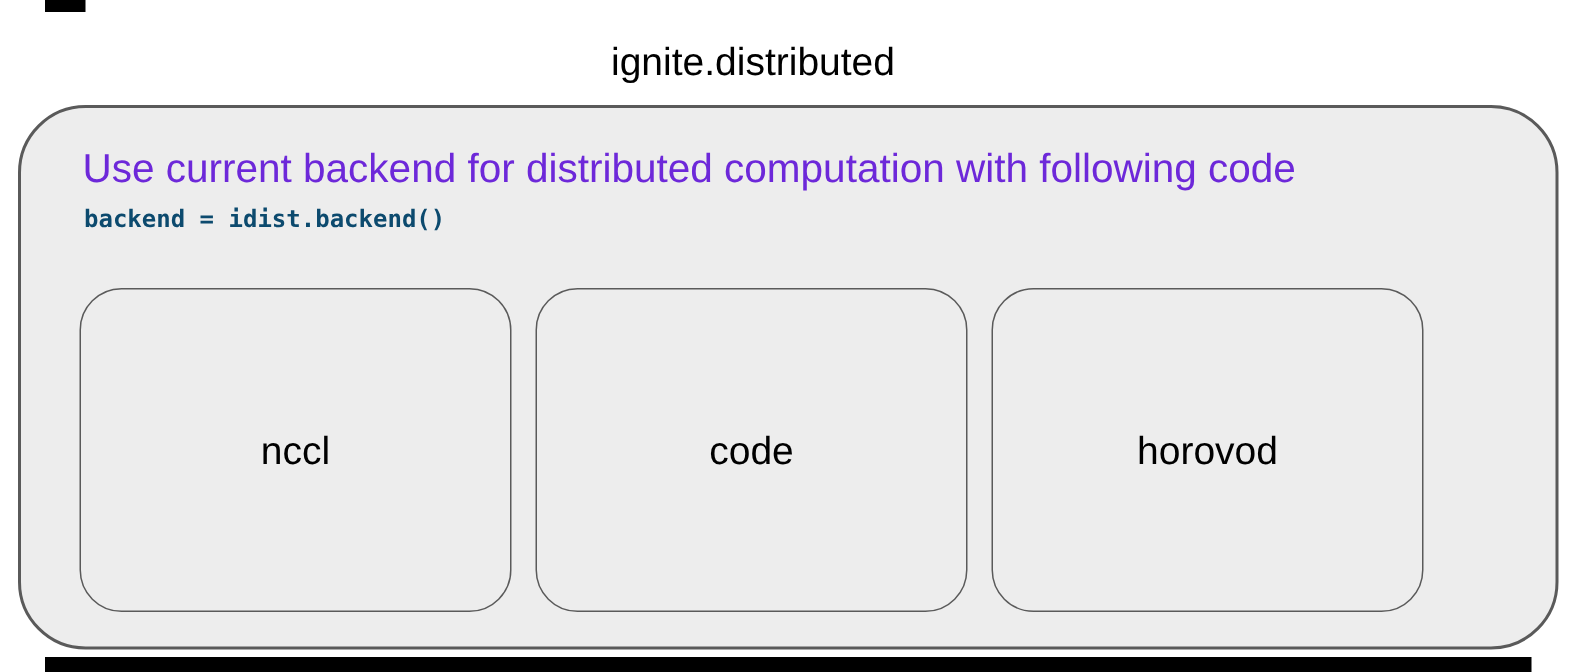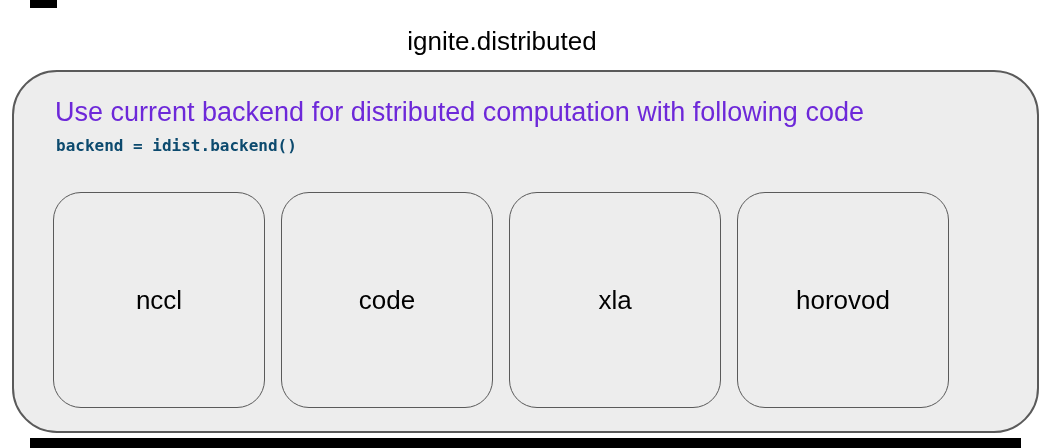--- a/index.html
+++ b/index.html
@@ -121,23 +121,20 @@
 
       <div class="backend-box">
         <span class="backend-label">nccl</span>
       </div>
 
       <div class="backend-box">
         <span class="backend-label">code</span>
       </div>
 
 
-      <div class="backend-box">
-        <span class="backend-label">xla</span>
-      </div>
 
       <div class="backend-box">
         <span class="backend-label">horovod</span>
       </div>
 
     </div>
   </div>
 
   <div class="frag-bottom"></div>
 

